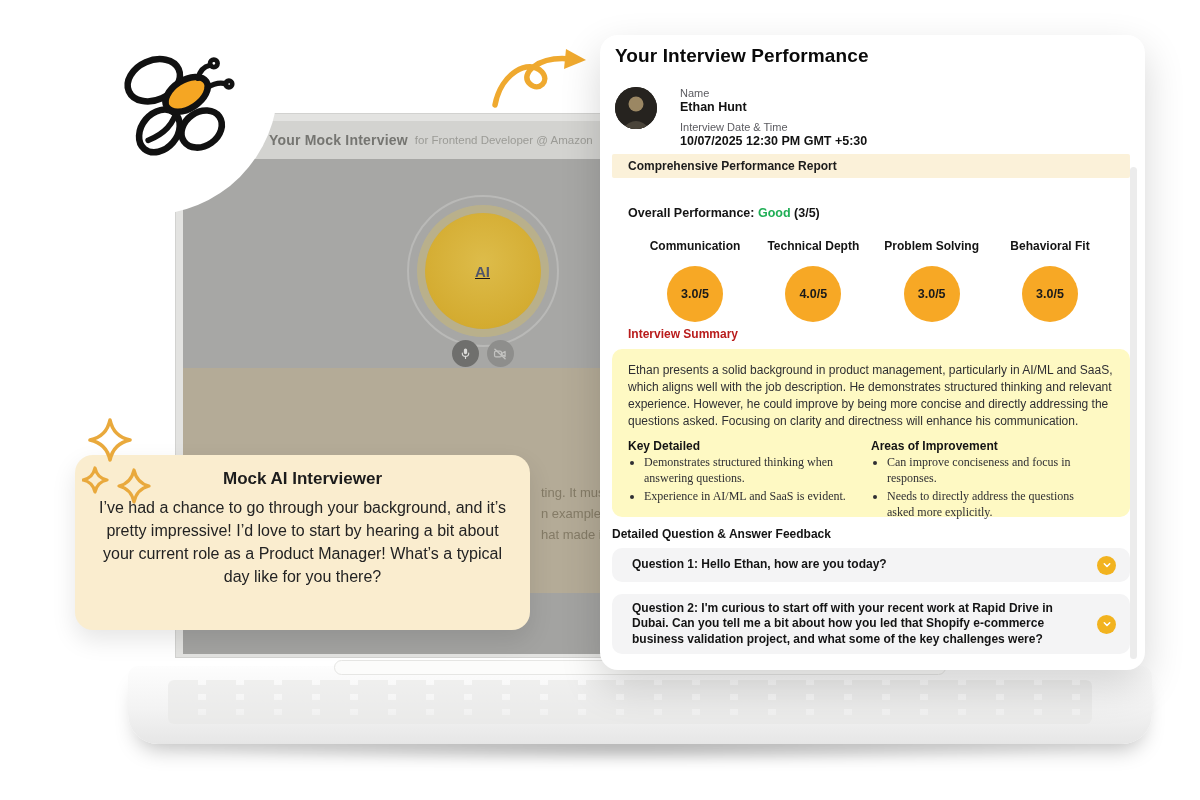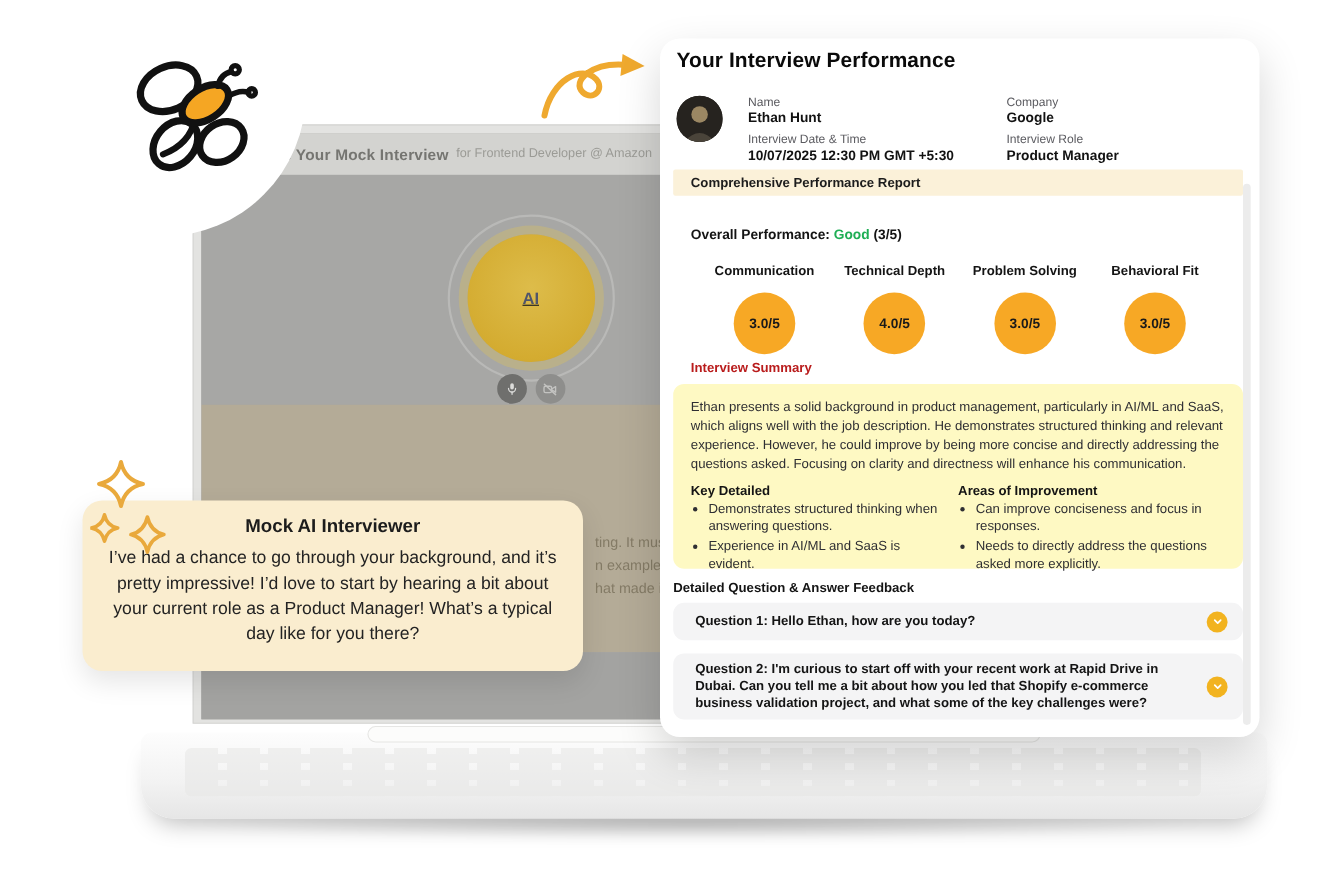--- a/index.html
+++ b/index.html
@@ -49,21 +49,21 @@
     background:radial-gradient(ellipse at 50% 40%, rgba(0,0,0,.16), rgba(0,0,0,0) 70%); filter:blur(4px); }
 
   
   .white-circle { position:absolute; left:18px; top:-45px; width:260px; height:260px; border-radius:50%;
     background:#fff; z-index:4; }
   .bee { position:absolute; left:120px; top:48px; z-index:5; }
   .arrow-doodle { position:absolute; left:486px; top:42px; z-index:3; }
   .sparkles { position:absolute; left:82px; top:418px; z-index:7; }
 
   
-  .bubble { position:absolute; left:75px; top:455px; width:455px; height:155px; z-index:6;
+  .bubble { position:absolute; left:75px; top:455px; width:455px; height:175px; z-index:6;
     background:#faedcf; border-radius:18px; box-shadow:0 10px 24px rgba(0,0,0,.10);
     text-align:center; padding:14px 18px 0 18px; }
   .bubble h3 { font-size:17px; font-weight:bold; color:#1c1c1c; margin-bottom:7px; }
   .bubble p { font-size:16px; line-height:23px; color:#232323; }
 
   
   .card { position:absolute; left:600px; top:35px; width:545px; height:635px; z-index:8;
     background:#fff; border-radius:18px; box-shadow:0 16px 40px rgba(0,0,0,.16); padding:0; }
   .card-title { position:absolute; left:15px; top:10px; font-size:19px; font-weight:800; color:#0a0a0a; letter-spacing:.1px; }
 
@@ -87,21 +87,21 @@
     display:flex; align-items:center; justify-content:center; }
   .score-circle span { font-size:12.5px; font-weight:bold; color:#1a1a1a; }
 
   .sum-label { position:absolute; left:28px; top:292px; font-size:12px; font-weight:bold; color:#b91c1c; }
   .summary-box { position:absolute; left:12px; top:314px; width:518px; height:168px; background:#fef9c3;
     border-radius:10px; padding:13px 16px; }
   .summary-box p { font-size:12px; line-height:1.42; color:#2f2f33; }
   .sum-cols { display:flex; margin-top:9px; }
   .sum-col { width:50%; padding-right:14px; }
   .sum-col h4 { font-size:12px; font-weight:bold; color:#141414; margin-bottom:2px; }
-  .sum-col ul { list-style:disc; padding-left:16px; }
+  .sum-col ul { list-style:disc; padding-left:16px;font-family:Liberation Serif, serif; }
   .sum-col li { font-size:12px; line-height:1.32; color:#2f2f33; margin-bottom:2px; }
 
   .qa-label { position:absolute; left:12px; top:492px; font-size:12px; font-weight:bold; color:#141414; }
   .q-row { position:absolute; left:12px; width:518px; background:#f4f4f5; border-radius:10px;
     display:flex; align-items:center; cursor:pointer; padding:0 14px 0 20px; }
   .q-row.q1 { top:513px; height:34px; }
   .q-row.q2 { top:559px; height:60px; }
   .q-text { flex:1; font-size:12px; font-weight:bold; color:#141414; line-height:1.28; padding-right:12px; }
   .chev { width:19px; height:19px; min-width:19px; border-radius:50%; background:#f2b31f; border:none;
     display:flex; align-items:center; justify-content:center; padding:0; cursor:pointer; }
@@ -195,26 +195,20 @@
         <circle cx="21" cy="17" r="7.5" fill="#9b8763"></circle>
         <path d="M7 42 Q 21 26 35 42 Z" fill="#4a443a"></path>
       </svg>
     </div>
     <div class="pcol c1">
       <div class="plabel">Name</div>
       <div class="pvalue">Ethan Hunt</div>
       <div class="plabel">Interview Date &amp; Time</div>
       <div class="pvalue">10/07/2025 12:30 PM GMT +5:30</div>
     </div>
-    <div class="pcol c2">
-      <div class="plabel">Company</div>
-      <div class="pvalue">Google</div>
-      <div class="plabel">Interview Role</div>
-      <div class="pvalue">Product Manager</div>
-    </div>
 
     <div class="banner">
       <span>Comprehensive Performance Report</span>
     </div>
 
     <div class="overall">
       <span>Overall Performance:</span>
       <span class="good">Good</span>
       <span>(3/5)</span>
     </div>

